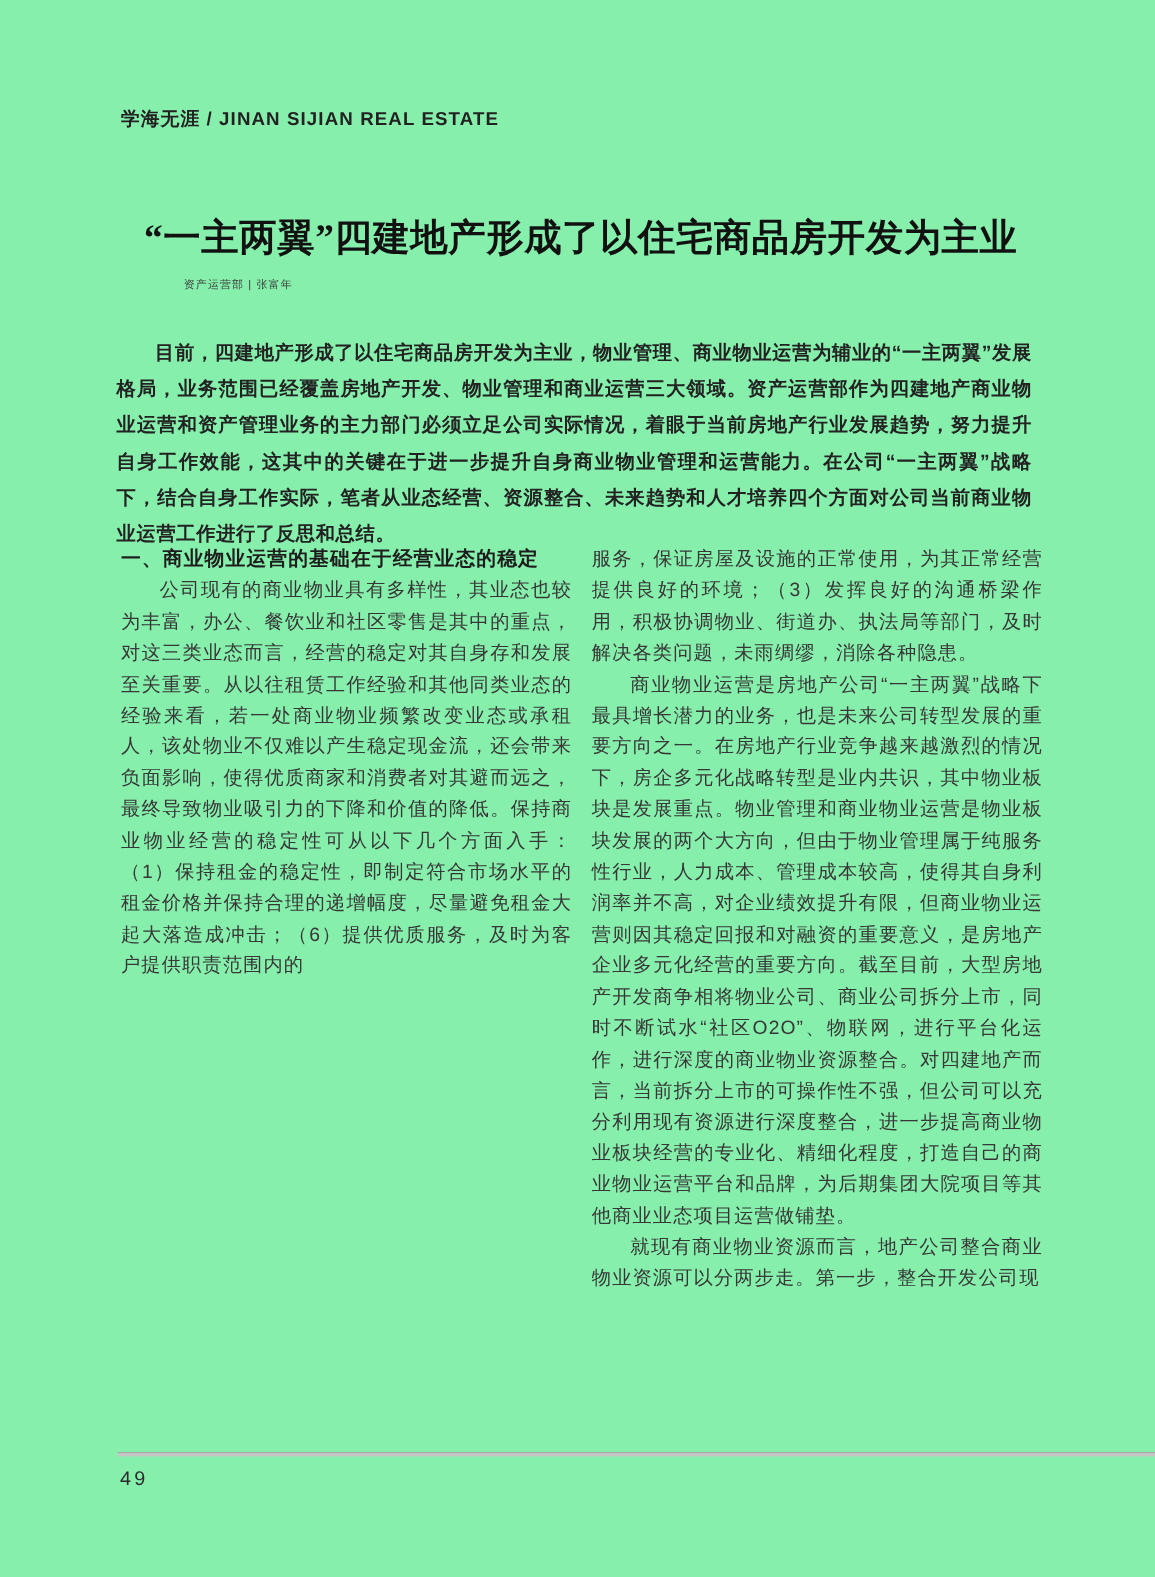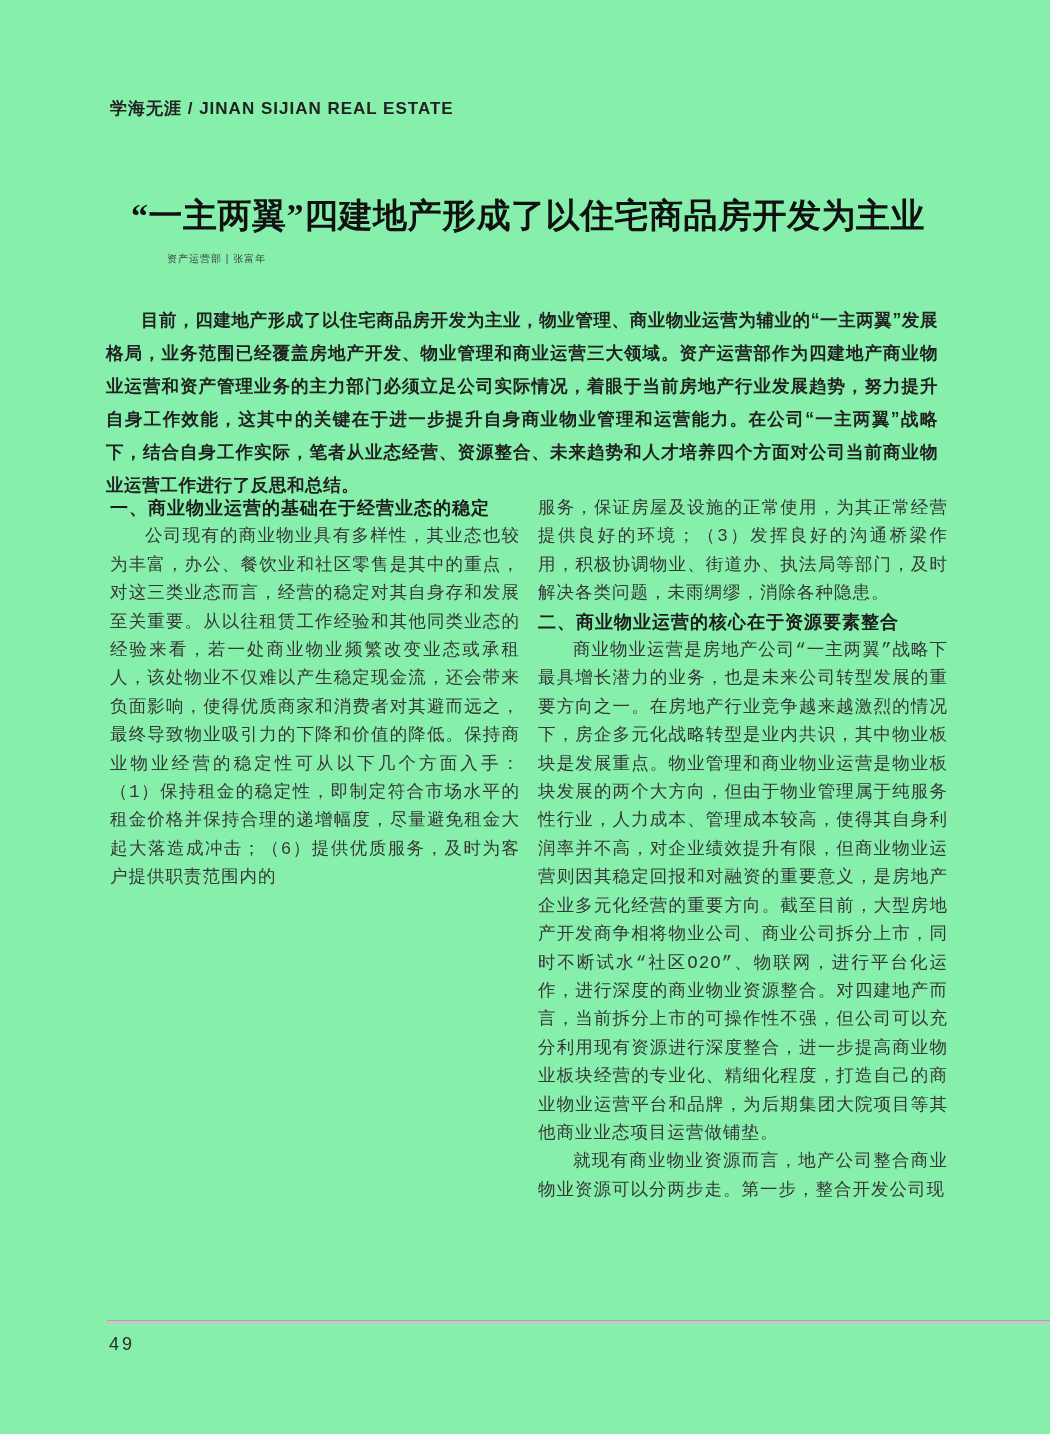--- a/index.html
+++ b/index.html
@@ -48,21 +48,20 @@
   .col h3 {
     margin: 0;
     font-size: 18px; font-weight: 700; color: #1d1d1d;
     line-height: 28.4px; letter-spacing: 1px;
   }
   .col p {
     margin: 0;
     font-size: 17.5px; font-weight: 400; color: #373737;
     line-height: 28.4px; letter-spacing: 1px;
     text-align: justify;
-    font-family: Liberation Mono, monospace;
   }
   .col p.para { text-indent: 2em; }
   .col p.cont { text-indent: 0; }
 
   .footer-rule {
     position: absolute; left: 107px; right: 0; top: 1320px;
     height: 3px;
     background: #c6c6c6;
     border-top: 1px solid #a9a9a9;
   }
@@ -84,21 +83,20 @@
 
   <p class="intro">目前，四建地产形成了以住宅商品房开发为主业，物业管理、商业物业运营为辅业的“一主两翼”发展格局，业务范围已经覆盖房地产开发、物业管理和商业运营三大领域。资产运营部作为四建地产商业物业运营和资产管理业务的主力部门必须立足公司实际情况，着眼于当前房地产行业发展趋势，努力提升自身工作效能，这其中的关键在于进一步提升自身商业物业管理和运营能力。在公司“一主两翼”战略下，结合自身工作实际，笔者从业态经营、资源整合、未来趋势和人才培养四个方面对公司当前商业物业运营工作进行了反思和总结。</p>
 
   <div class="columns">
     <div class="col" id="col-left">
         <h3>一、商业物业运营的基础在于经营业态的稳定</h3>
         <p class="para">公司现有的商业物业具有多样性，其业态也较为丰富，办公、餐饮业和社区零售是其中的重点，对这三类业态而言，经营的稳定对其自身存和发展至关重要。从以往租赁工作经验和其他同类业态的经验来看，若一处商业物业频繁改变业态或承租人，该处物业不仅难以产生稳定现金流，还会带来负面影响，使得优质商家和消费者对其避而远之，最终导致物业吸引力的下降和价值的降低。保持商业物业经营的稳定性可从以下几个方面入手：（1）保持租金的稳定性，即制定符合市场水平的租金价格并保持合理的递增幅度，尽量避免租金大起大落造成冲击；（6）提供优质服务，及时为客户提供职责范围内的</p>
       </div>
     <div class="col" id="col-right">
         <p class="cont">服务，保证房屋及设施的正常使用，为其正常经营提供良好的环境；（3）发挥良好的沟通桥梁作用，积极协调物业、街道办、执法局等部门，及时解决各类问题，未雨绸缪，消除各种隐患。</p>
-        <h3>二、商业物业运营的核心在于资源要素整合</h3>
         <p class="para">商业物业运营是房地产公司“一主两翼”战略下最具增长潜力的业务，也是未来公司转型发展的重要方向之一。在房地产行业竞争越来越激烈的情况下，房企多元化战略转型是业内共识，其中物业板块是发展重点。物业管理和商业物业运营是物业板块发展的两个大方向，但由于物业管理属于纯服务性行业，人力成本、管理成本较高，使得其自身利润率并不高，对企业绩效提升有限，但商业物业运营则因其稳定回报和对融资的重要意义，是房地产企业多元化经营的重要方向。截至目前，大型房地产开发商争相将物业公司、商业公司拆分上市，同时不断试水“社区O2O”、物联网，进行平台化运作，进行深度的商业物业资源整合。对四建地产而言，当前拆分上市的可操作性不强，但公司可以充分利用现有资源进行深度整合，进一步提高商业物业板块经营的专业化、精细化程度，打造自己的商业物业运营平台和品牌，为后期集团大院项目等其他商业业态项目运营做铺垫。</p>
         <p class="para">就现有商业物业资源而言，地产公司整合商业物业资源可以分两步走。第一步，整合开发公司现</p>
       </div>
   </div>
 
   <div class="footer-rule"></div>
 
   <div class="page-number">49</div>
 
 </div>

